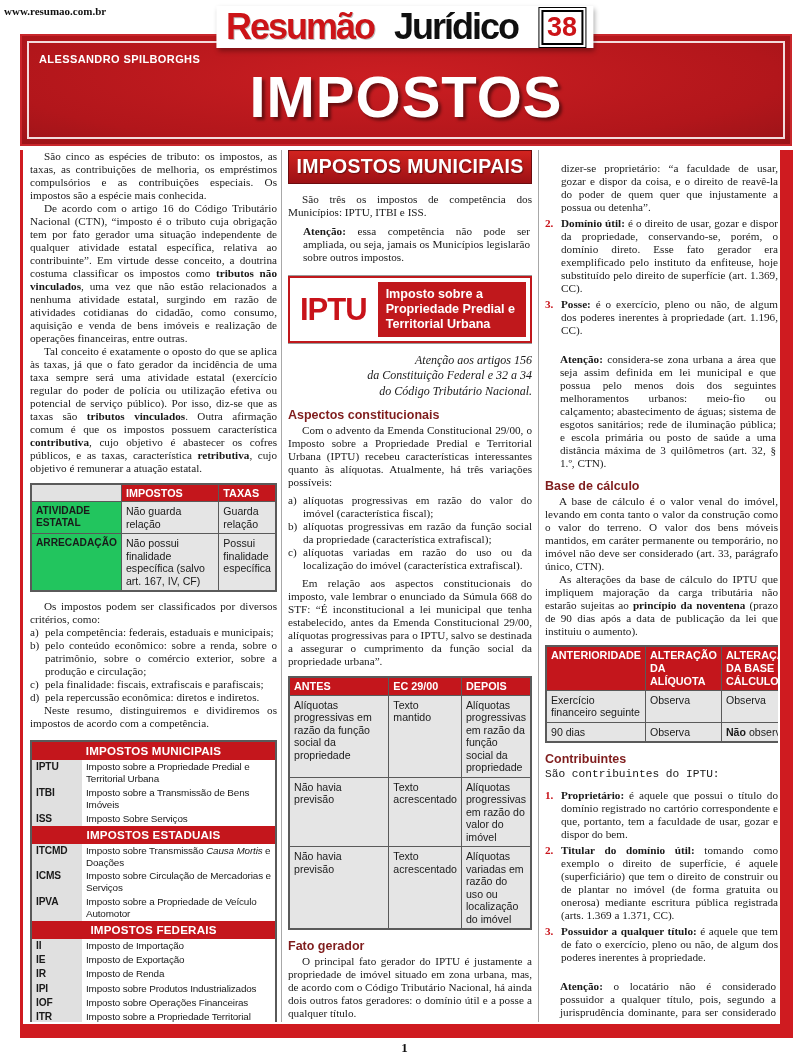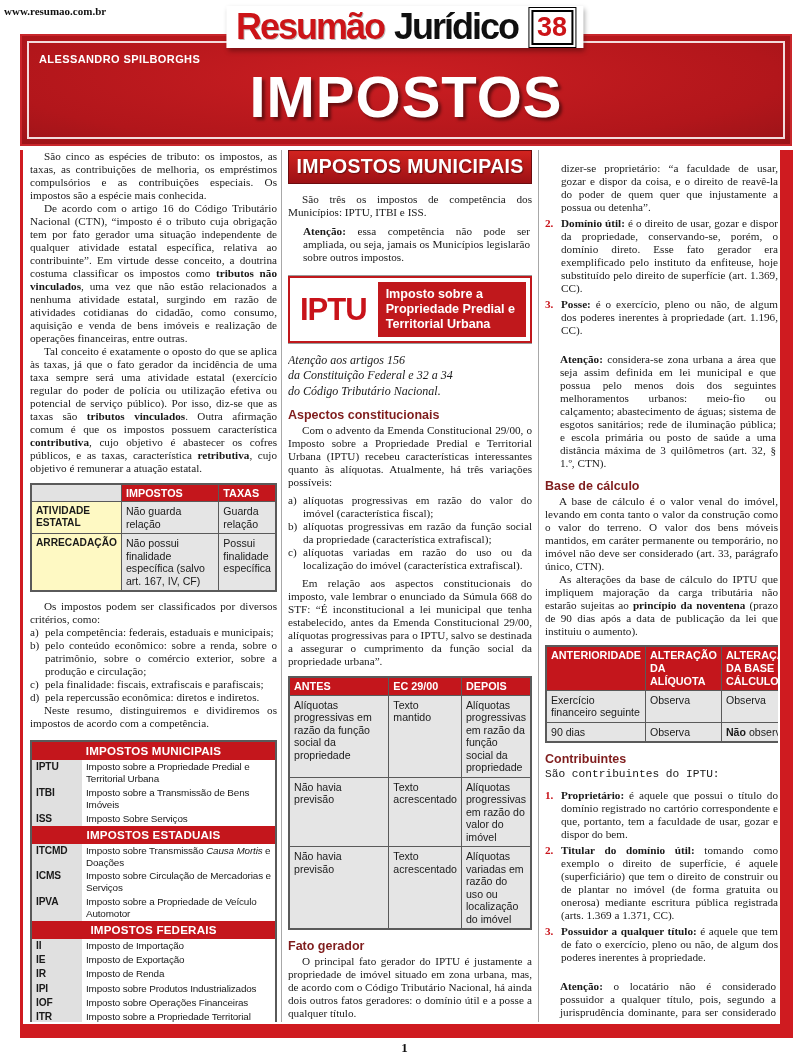--- a/index.html
+++ b/index.html
@@ -11,21 +11,21 @@
   .banner{position:absolute;left:20px;top:34px;width:772px;height:112px;
           background:radial-gradient(ellipse 120% 150% at 48% 38%, #cb1e22 0%, #b2161b 42%, #7c1014 82%, #5c0b0e 100%);
           border:2px solid #c8262b;box-sizing:border-box;}
   .banner-inner{position:absolute;inset:5px;border:2px solid rgba(255,255,255,.85);}
   .author{position:absolute;top:17px;left:17px;color:#fff;
           font:bold 11px "Liberation Sans",sans-serif;letter-spacing:.4px;}
   .main-title{position:absolute;top:32px;left:0;right:0;text-align:center;color:#fff;
           font:bold 58px/1 "Liberation Sans",sans-serif;letter-spacing:1px;
           text-shadow:3px 3px 3px rgba(0,0,0,.45);}
   .logo{position:absolute;top:6px;left:50%;transform:translateX(-50%);
-        background:#fff;padding:3px 10px;display:flex;gap:10px;align-items:center;
+        background:#fff;padding:3px 10px;display:flex;gap:20px;align-items:center;
         box-shadow:2px 3px 5px rgba(0,0,0,.35);z-index:5;}
   .logo-resumao{color:#cc1418;font:bold 36px/1 "Liberation Sans",sans-serif;letter-spacing:-2px;
         text-shadow:1px 1px 0 rgba(0,0,0,.25);}
   .logo-juridico{color:#101010;font:bold 36px/1 "Liberation Sans",sans-serif;letter-spacing:-2px;}
   .logo-num{border:2px solid #000;box-shadow:0 0 0 2px #fff,0 0 0 3px #000;
         color:#cc1418;font:bold 27px/1 "Liberation Sans",sans-serif;padding:2px 4px;margin-left:3px;}
 
   
   .vdiv{position:absolute;top:150px;height:872px;width:1px;background:#a8a8a8;}
   .edge-left{position:absolute;left:20px;top:150px;width:3px;height:888px;background:#cf1b20;}
@@ -51,42 +51,42 @@
   .head-red{color:#7f1d1d;font:bold 12.5px "Liberation Sans",sans-serif;margin:9px 0 2px;}
 
   
   table{border-collapse:collapse;}
   .dtable{width:100%;margin:8px 0;border:2px solid #5a5a5a;
           font-family:"Liberation Sans",sans-serif;font-size:10.6px;line-height:1.18;}
   .dtable th{background:#c4161c;color:#fff;text-align:left;padding:2px 4px;
           border:1px solid #5a5a5a;font-size:10.8px;vertical-align:top;}
   .dtable th.empty{background:#e2e2e2;}
   .dtable td{border:1px solid #5a5a5a;padding:3px 4px;vertical-align:top;background:#e5e5e5;}
-  .dtable td.lbl{background:#fef9c3;font-weight:bold;font-size:10.2px;margin-left:36px;}
+  .dtable td.lbl{background:#22c55e;font-weight:bold;font-size:10.2px;margin-left:36px;}
 
   
   .taxtable{width:100%;margin:10px 0 0;border:2px solid #5a5a5a;
             font-family:"Liberation Sans",sans-serif;font-size:9.9px;line-height:1.2;letter-spacing:-.15px;}
   .taxtable td{padding:1px 4px;vertical-align:top;}
   .taxtable td.sec{background:#c4161c;color:#fff;font-weight:bold;text-align:center;
             font-size:11.6px;letter-spacing:.2px;padding:2px 0;}
   .taxtable td.abbr{background:#e0e0e0;font-weight:bold;width:42px;font-size:10.2px;}
 
   
   .sec-header{background:linear-gradient(#d2231f,#9c1115);border:1px solid #6b0c0f;
       color:#fff;text-align:center;font:bold 19.5px "Liberation Sans",sans-serif;
       letter-spacing:.3px;padding:4px 0 5px;margin-bottom:9px;
       text-shadow:1px 1px 1px rgba(0,0,0,.4);}
   .iptu-box{border:2px solid #c0181c;box-shadow:0 0 0 1px #9a9a9a;padding:4px;
       display:flex;gap:7px;align-items:stretch;margin:12px 0 10px;background:#fff;}
   .iptu-abbr{color:#c8131a;font:bold 31px/1 "Liberation Sans",sans-serif;
       letter-spacing:-1px;align-self:center;padding:0 4px 0 6px;}
   .iptu-title{background:#c0181c;color:#fff;font:bold 12.6px/1.18 "Liberation Sans",sans-serif;
       padding:5px 8px;flex:1;display:flex;align-items:center;}
-  .ref-note{text-align:left;font-style:italic;font-size:12px;line-height:1.3;margin:4px 0 6px;}
+  .ref-note{text-align:right;font-style:italic;font-size:12px;line-height:1.3;margin:4px 0 6px;}
 </style>
 </head>
 <body>
 
 <div class="page">
 
   <div class="site-url">www.resumao.com.br</div>
 
   <div class="banner">
     <div class="banner-inner"></div>

